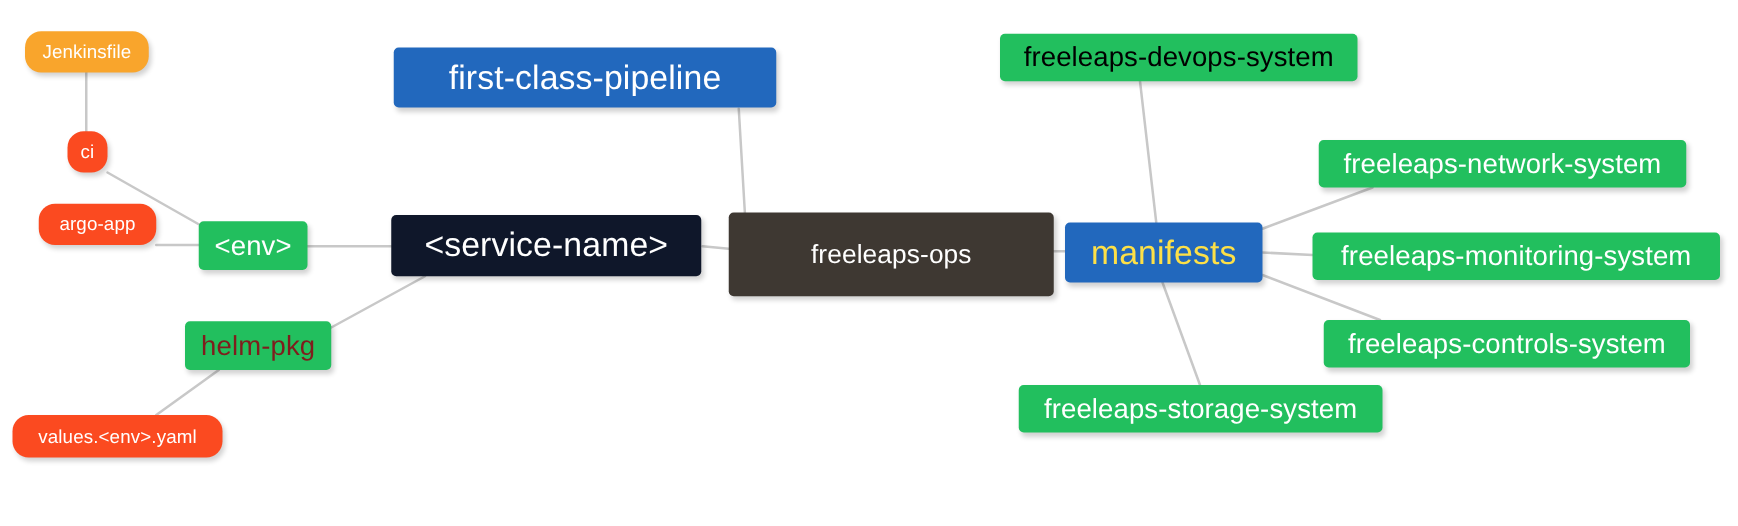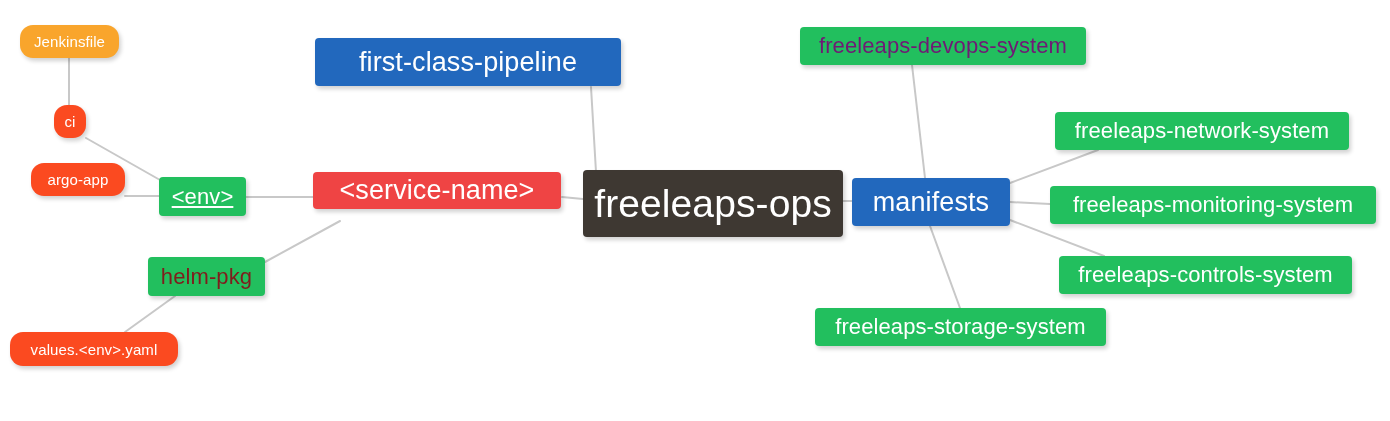--- a/index.html
+++ b/index.html
@@ -41,21 +41,21 @@
     box-shadow: 2px 3px 4px rgba(0,0,0,0.18);
     user-select: none;
     cursor: default;
   }
   .mm-node .mm-label {
     display: block;
     line-height: 1;
   }
   
   .lvl-root {
-    font-size: 39px;
+    font-size: 21px;
     padding: 12px 22px;
   }
   .lvl-1 {
     font-size: 27px;
     padding: 0 18px;
   }
   .lvl-2 {
     font-size: 22px;
     padding: 0 14px;
   }
@@ -89,45 +89,45 @@
       </g>
   </svg>
 
   <div id="nodes">
       <div class="mm-node lvl-root" style="left: 583px; top: 170px; width: 260px; height: 67px; background: rgb(62, 56, 50); color: rgb(255, 255, 255);">
         <span class="mm-label">freeleaps-ops</span>
       </div>
       <div class="mm-node lvl-1" style="left: 315px; top: 38px; width: 306px; height: 48px; background: rgb(34, 104, 189); color: rgb(255, 255, 255);">
         <span class="mm-label">first-class-pipeline</span>
       </div>
-      <div class="mm-node lvl-1" style="left: 313px; top: 172px; width: 248px; height: 37px; background: #ef4444; color: rgb(255, 255, 255);">
+      <div class="mm-node lvl-1" style="left: 313px; top: 172px; width: 248px; height: 49px; background: #0f172a; color: rgb(255, 255, 255);">
         <span class="mm-label">&lt;service-name&gt;</span>
       </div>
-      <div class="mm-node lvl-1" style="left: 852px; top: 178px; width: 158px; height: 48px; background: rgb(34, 104, 189); color: #ffffff;">
+      <div class="mm-node lvl-1" style="left: 852px; top: 178px; width: 158px; height: 48px; background: rgb(34, 104, 189); color: #fde047;">
         <span class="mm-label">manifests</span>
       </div>
-      <div class="mm-node lvl-2" style="left: 159px; top: 177px; width: 87px; height: 39px; background: rgb(34, 191, 94); color: rgb(255, 255, 255); text-decoration: underline;">
+      <div class="mm-node lvl-2" style="left: 159px; top: 177px; width: 87px; height: 39px; background: rgb(34, 191, 94); color: rgb(255, 255, 255);">
         <span class="mm-label">&lt;env&gt;</span>
       </div>
       <div class="mm-node lvl-2" style="left: 148px; top: 257px; width: 117px; height: 39px; background: rgb(34, 191, 94); color: #7f1d1d;">
         <span class="mm-label">helm-pkg</span>
       </div>
       <div class="mm-node lvl-3" style="left: 54px; top: 105px; width: 32px; height: 33px; background: rgb(251, 74, 32); color: rgb(255, 255, 255);">
         <span class="mm-label">ci</span>
       </div>
       <div class="mm-node lvl-3" style="left: 20px; top: 25px; width: 99px; height: 33px; background: rgb(249, 165, 44); color: rgb(255, 255, 255);">
         <span class="mm-label">Jenkinsfile</span>
       </div>
       <div class="mm-node lvl-3" style="left: 31px; top: 163px; width: 94px; height: 33px; background: rgb(251, 74, 32); color: rgb(255, 255, 255);">
         <span class="mm-label">argo-app</span>
       </div>
       <div class="mm-node lvl-3" style="left: 10px; top: 332px; width: 168px; height: 34px; background: rgb(251, 74, 32); color: rgb(255, 255, 255);">
         <span class="mm-label">values.&lt;env&gt;.yaml</span>
       </div>
-      <div class="mm-node lvl-2" style="left: 800px; top: 27px; width: 286px; height: 38px; background: rgb(34, 191, 94); color: #701a75;">
+      <div class="mm-node lvl-2" style="left: 800px; top: 27px; width: 286px; height: 38px; background: rgb(34, 191, 94); color: #000000;">
         <span class="mm-label">freeleaps-devops-system</span>
       </div>
       <div class="mm-node lvl-2" style="left: 1055px; top: 112px; width: 294px; height: 38px; background: rgb(34, 191, 94); color: rgb(255, 255, 255);">
         <span class="mm-label">freeleaps-network-system</span>
       </div>
       <div class="mm-node lvl-2" style="left: 1050px; top: 186px; width: 326px; height: 38px; background: rgb(34, 191, 94); color: rgb(255, 255, 255);">
         <span class="mm-label">freeleaps-monitoring-system</span>
       </div>
       <div class="mm-node lvl-2" style="left: 1059px; top: 256px; width: 293px; height: 38px; background: rgb(34, 191, 94); color: rgb(255, 255, 255);">
         <span class="mm-label">freeleaps-controls-system</span>

